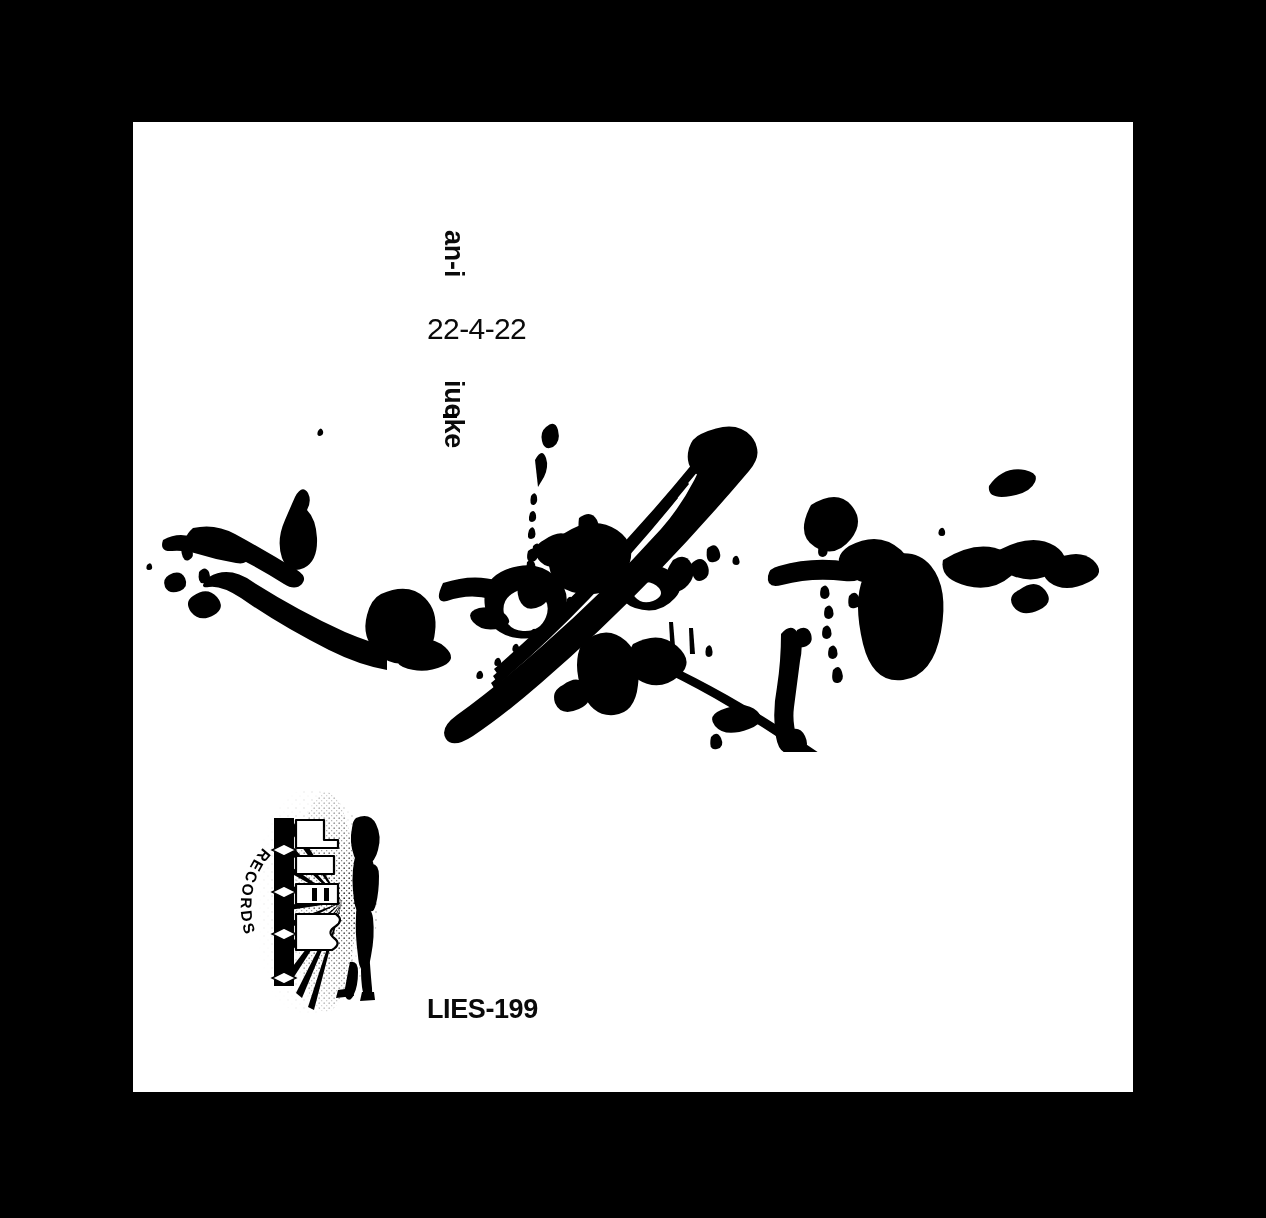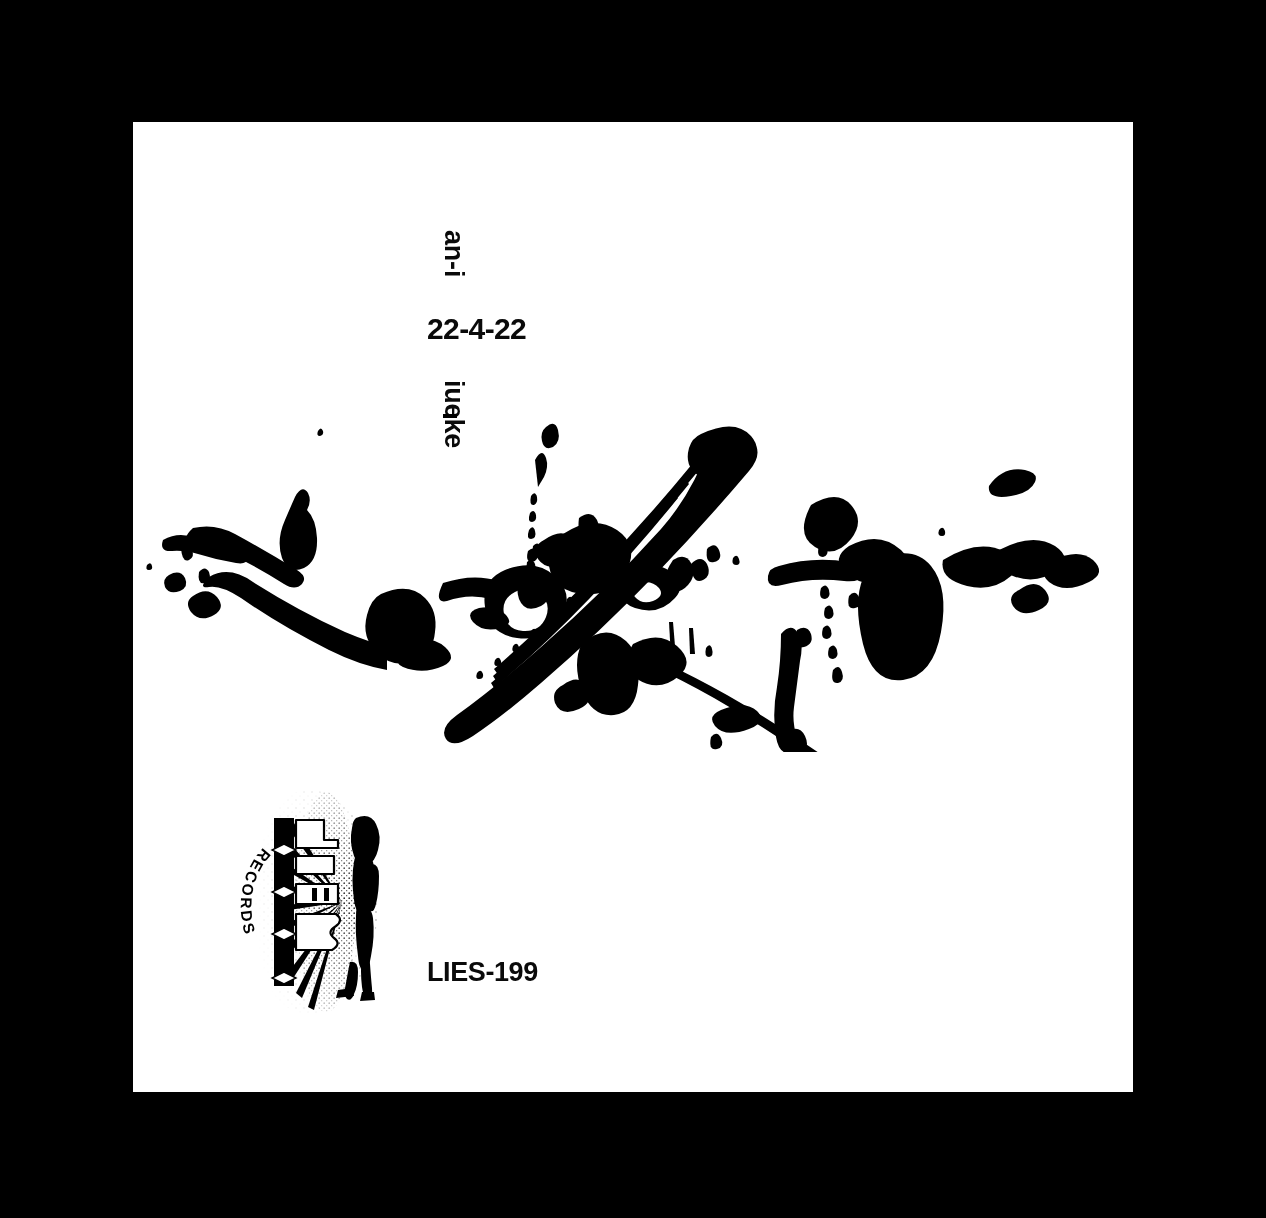--- a/index.html
+++ b/index.html
@@ -57,31 +57,31 @@
     top: 258px;
     font-size: 27px;
     transform: rotate(90deg);
   }
 
   #release-date {
     position: absolute;
     left: 294px;
     top: 190px;
     font-family: "Liberation Sans", sans-serif;
-    font-weight: bold;
+    font-weight: normal;
     font-size: 30px;
     letter-spacing: -0.6px;
     color: #0a0a0a;
     white-space: nowrap;
   }
 
   #catalog-number {
     position: absolute;
     left: 294px;
-    top: 835px;
+    top: 872px;
     font-family: "Liberation Sans", sans-serif;
     font-weight: bold;
     font-size: 27px;
     letter-spacing: -0.4px;
     color: #0a0a0a;
     white-space: nowrap;
   }
 
   
   #ink-artwork {

